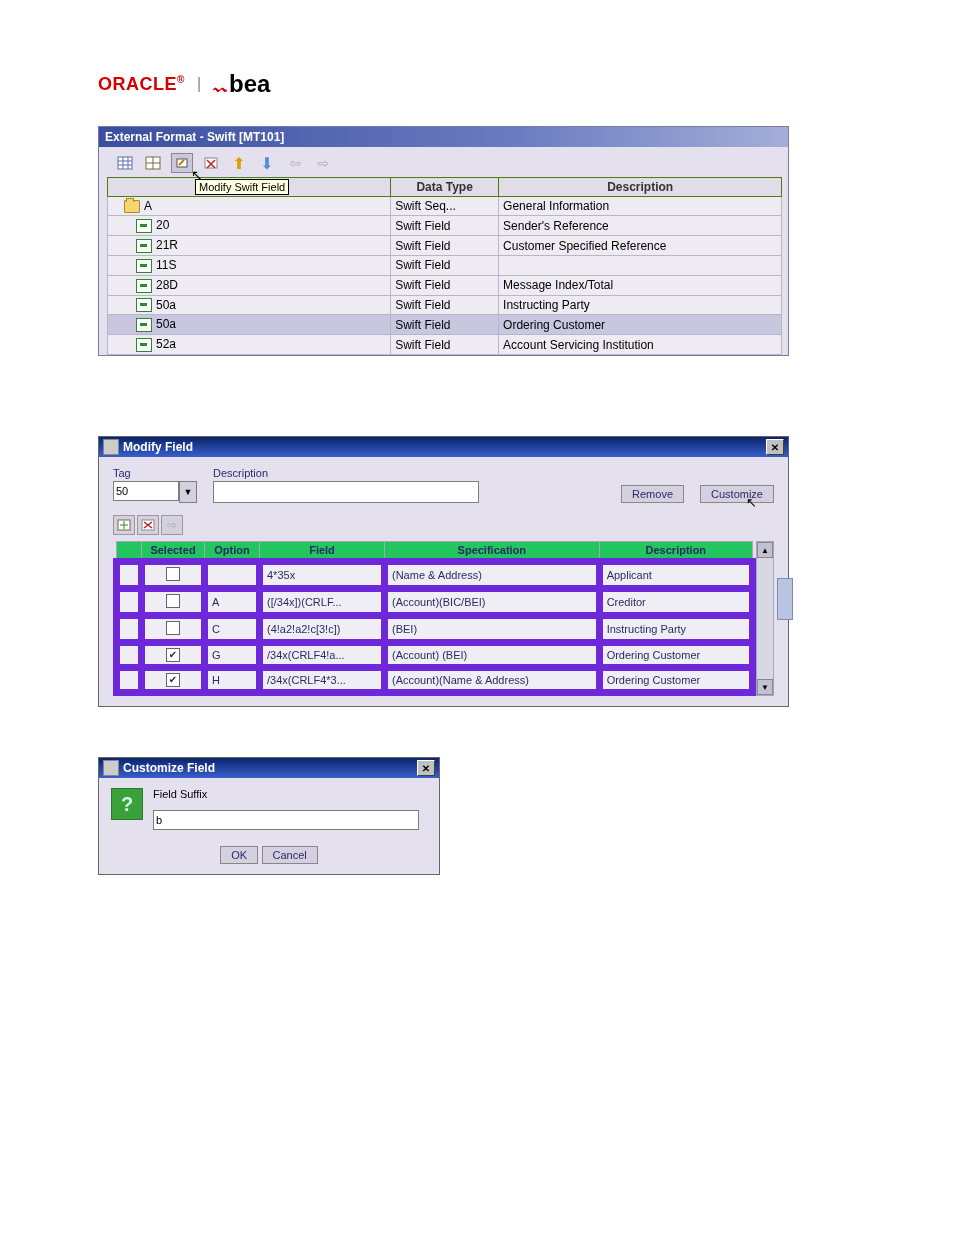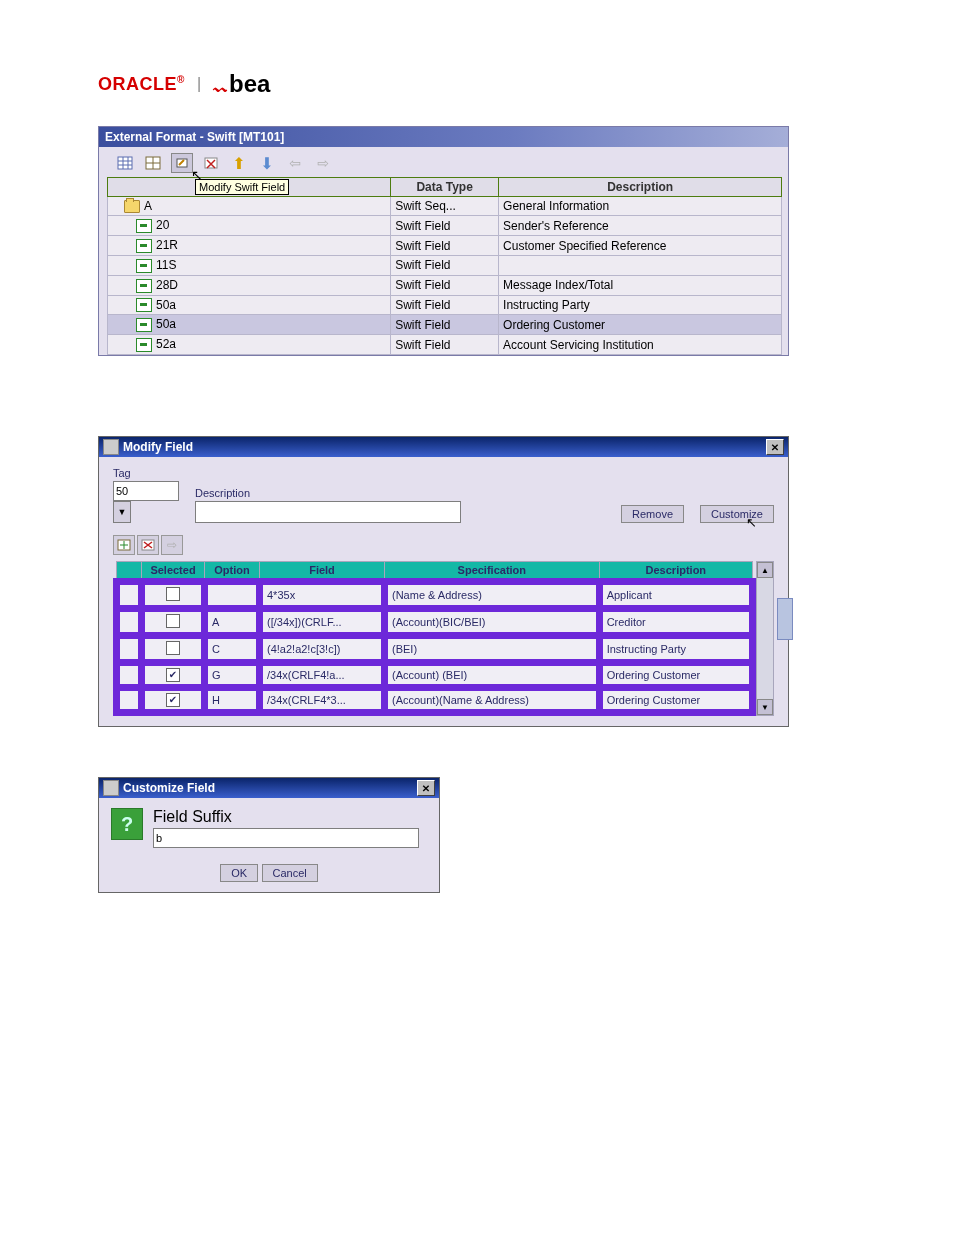--- a/index.html
+++ b/index.html
@@ -279,21 +279,21 @@
     margin: 6px 0;
   }
   .grid2-wrap {
     display: flex;
   }
   .grid2 {
     border-collapse: collapse;
     flex: 1;
   }
   .grid2 th {
-    background: #14b8a6;
+    background: #22c55e;
     border: 1px solid #a8a6bc;
     font-weight: bold;
     font-size: 11px;
     padding: 2px 4px;
     color: #2a2a66;
   }
   .grid2 td {
     border: 7px solid #6d28d9;
     background: #f0eef5;
     font-size: 11px;
@@ -504,21 +504,21 @@
       <span class="win-title-left">
         <span class="win-icon"></span>
         <span>Modify Field</span>
       </span>
       <span class="close-btn">✕</span>
     </div>
     <div class="panel2-body">
       <div class="form-row">
         <div class="form-col">
           <label>Tag</label>
-          <span style="display:flex;flex-direction:column;">
+          <span style="display:flex;">
             <input class="tag-input" value="50" style="">
             <span class="combo-arrow">▼</span>
           </span>
         </div>
         <div class="form-col">
           <label>Description</label>
           <input class="desc-input" style="">
         </div>
         <div style="flex:1"></div>
         <button class="btn">Remove</button>
@@ -615,21 +615,21 @@
     <div class="win-titlebar">
       <span class="win-title-left">
         <span class="win-icon"></span>
         <span>Customize Field</span>
       </span>
       <span class="close-btn">✕</span>
     </div>
     <div class="panel3-body">
       <div class="q-icon">?</div>
       <div style="flex:1;">
-        <div style="font-size:16px;margin-bottom:2px;">Field Suffix</div>
+        <div style="font-size:11px;margin-bottom:10px;">Field Suffix</div>
         <input class="suffix-input" value="b" style="">
       </div>
     </div>
     <div class="btn-row">
       <button class="btn" style="position:relative;">
         <span>OK</span>
       </button>
       <button class="btn">Cancel</button>
     </div>
   </div>

